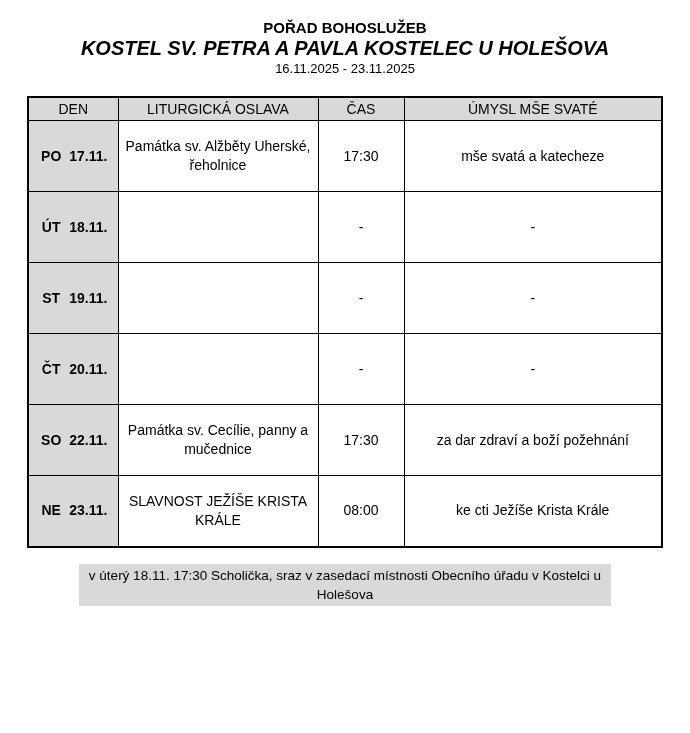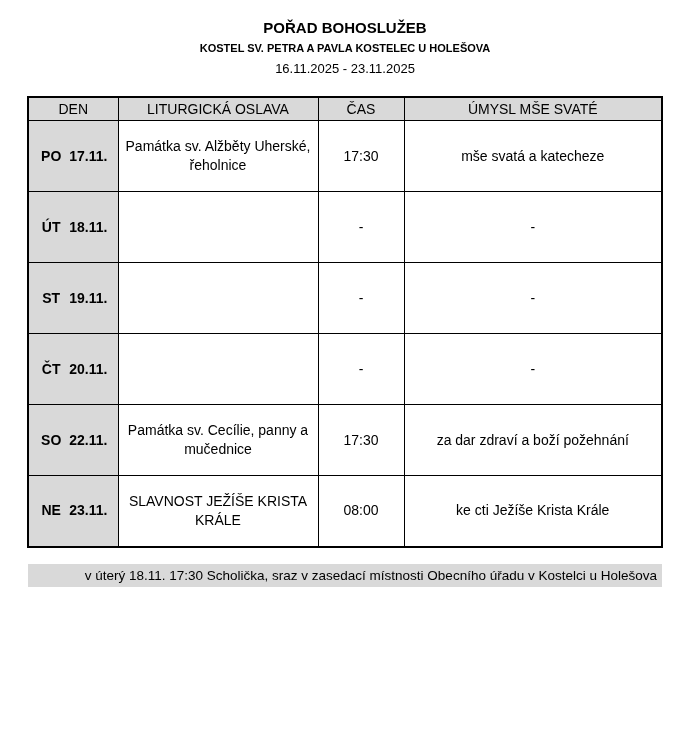--- a/index.html
+++ b/index.html
@@ -16,22 +16,23 @@
   }
   .doc-title {
     text-align: center;
     font-weight: bold;
     font-size: 15px;
     line-height: 20px;
   }
   .doc-subtitle {
     text-align: center;
     font-weight: bold;
-    font-size: 11px;
+    font-size: 20px;
     line-height: 20px;
+    font-style: italic;
   }
   .doc-daterange {
     text-align: center;
     font-size: 13px;
     line-height: 18px;
     margin-top: 2px;
   }
   table.schedule {
     border-collapse: collapse;
     margin: 18px auto 0 auto;
@@ -62,27 +63,27 @@
     text-align: left;
     padding-left: 6px;
   }
   td.day-cell .day-abbr { display: inline-block; min-width: 24px; }
   td.day-cell .day-date { display: inline-block; margin-left: 6px; }
   col.c-day { width: 90px; }
   col.c-celebration { width: 200px; }
   col.c-time { width: 86px; }
   col.c-intention { width: 258px; }
   .footer-note {
-    width: 634px;
+    width: 532px;
     margin: 16px auto 0 auto;
     background: #d9d9d9;
     font-size: 13.5px;
     line-height: 19px;
     padding: 2px 5px;
-    text-align: right;
+    text-align: center;
   }
 </style>
 </head>
 <body>
 
 <div class="page">
 
   <div class="doc-title">POŘAD BOHOSLUŽEB</div>
   <div class="doc-subtitle">KOSTEL SV. PETRA A PAVLA KOSTELEC U HOLEŠOVA</div>
   <div class="doc-daterange">16.11.2025 - 23.11.2025</div>

